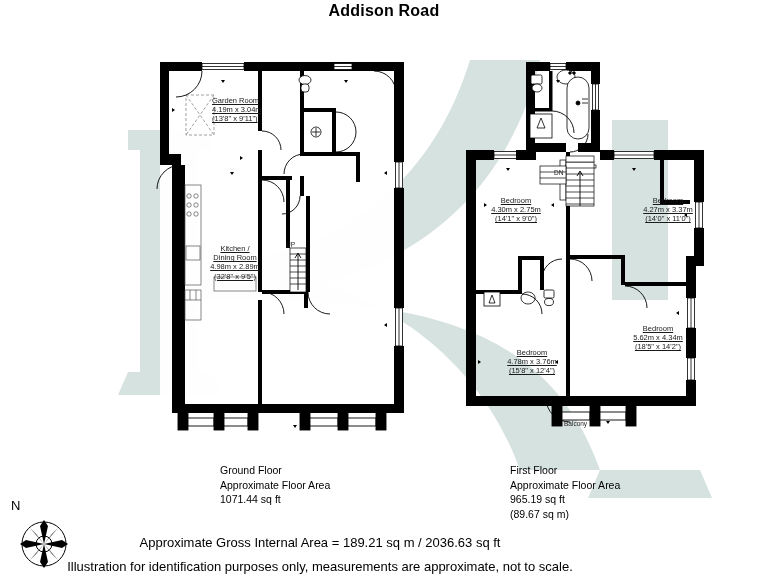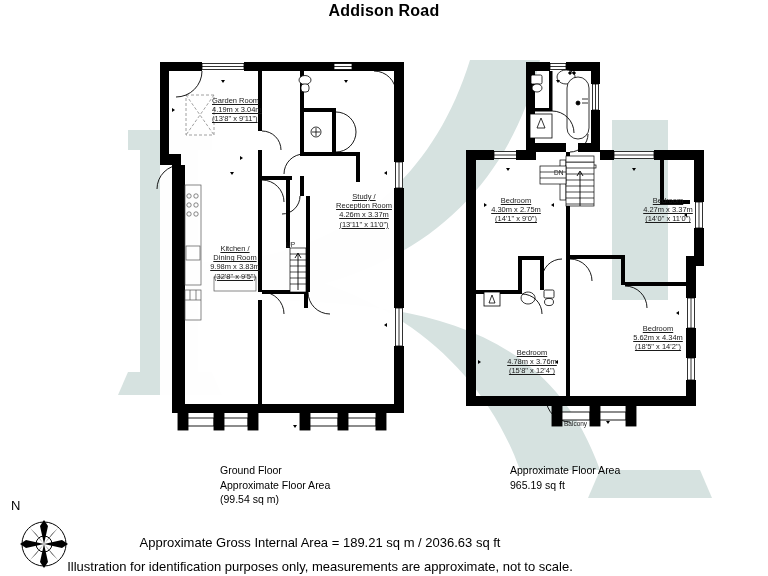--- a/index.html
+++ b/index.html
@@ -417,30 +417,24 @@
 
   <div class="lbl" style="left:212px; top:96px; width:92px; text-align:left;">
     <span class="nm">Garden Room</span>
     <span class="nm">4.19m x 3.04m</span>
     <span class="nm">(13'8" x 9'11")</span>
   </div>
 
   <div class="lbl" style="left:190px; top:244px; width:90px;">
     <span class="nm">Kitchen /</span>
     <span class="nm">Dining Room</span>
-    <span class="nm">9.98m x 3.83m</span>
+    <span class="nm">4.98m x 2.89m</span>
     <span class="nm">(32'8" x 9'5")</span>
   </div>
 
-  <div class="lbl" style="left:321px; top:192px; width:86px;">
-    <span class="nm">Study /</span>
-    <span class="nm">Reception Room</span>
-    <span class="nm">4.26m x 3.37m</span>
-    <span class="nm">(13'11" x 11'0")</span>
-  </div>
 
 
   <div class="tiny" style="left:286px; top:241px;">UP</div>
 
   <div class="lbl" style="left:466px; top:196px; width:100px;">
     <span class="nm">Bedroom</span>
     <span class="nm">4.30m x 2.75m</span>
     <span class="nm">(14'1" x 9'0")</span>
   </div>
 
@@ -462,26 +456,28 @@
     <span class="nm">(15'8" x 12'4")</span>
   </div>
 
   <div class="tiny" style="left:554px; top:169px;">DN</div>
 
   <div class="tiny" style="left:564px; top:420px;">Balcony</div>
 
   <div class="floorcap" style="left:220px; top:463px; width:220px;">
     <div>Ground Floor</div>
     <div>Approximate Floor Area</div>
-    <div>(99.54 sq m)</div>
+    <div>1071.44 sq ft</div>
   </div>
 
   <div class="floorcap" style="left:510px; top:463px; width:220px;">
+    <div>First Floor</div>
     <div>Approximate Floor Area</div>
     <div>965.19 sq ft</div>
+    <div>(89.67 sq m)</div>
   </div>
 
   <div class="footer" style="top:534px;">Approximate Gross Internal Area = 189.21 sq m / 2036.63 sq ft</div>
   <div class="footer" style="top:552px;margin-top:6px;">Illustration for identification purposes only, measurements are approximate, not to scale.</div>
 
   <div class="compass">
     <div class="n">N</div>
     <svg width="74" height="74" viewBox="0 0 74 74">
       <circle cx="38" cy="46" r="22" fill="none" stroke="#000" stroke-width="1"></circle>
       <circle cx="38" cy="46" r="8" fill="#fff" stroke="#000" stroke-width="1"></circle>

